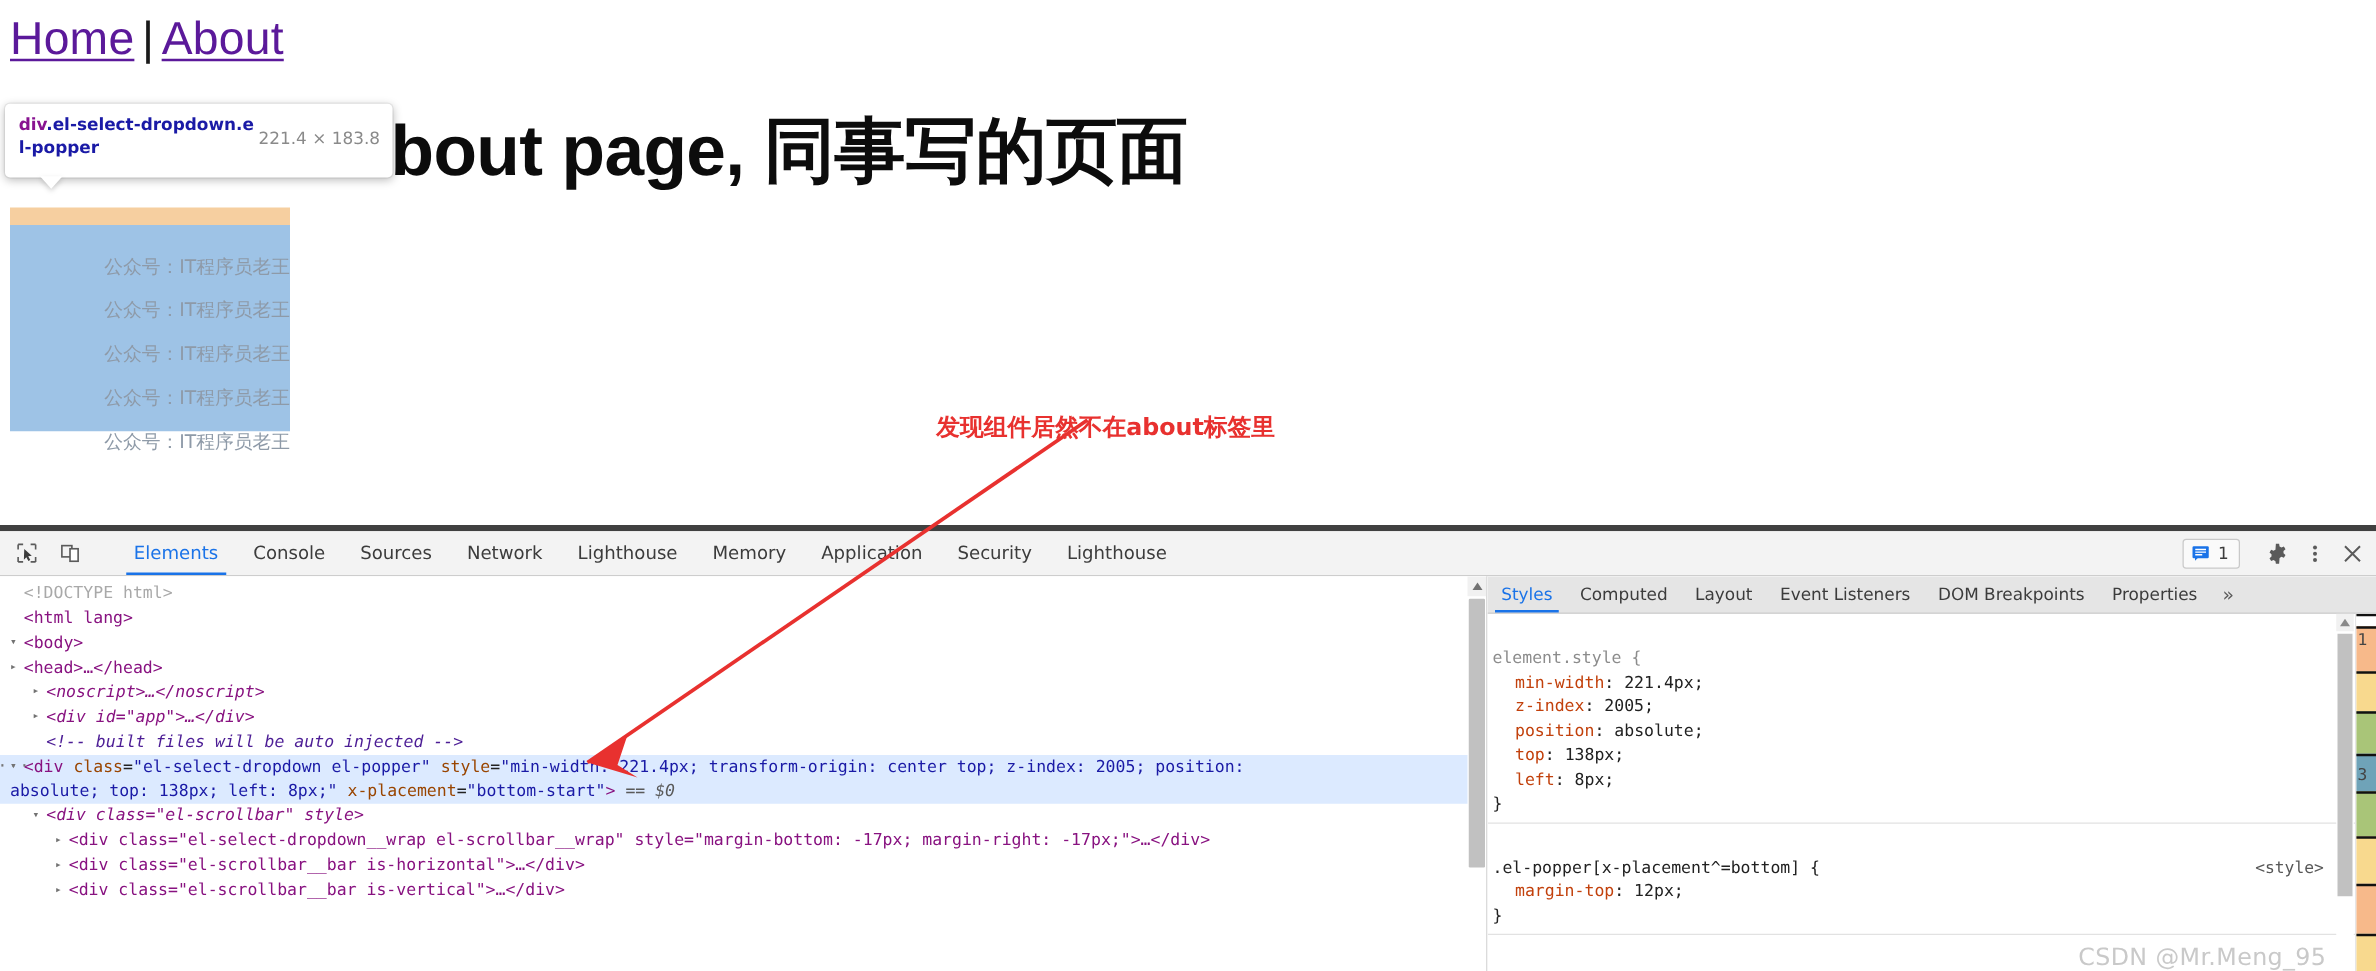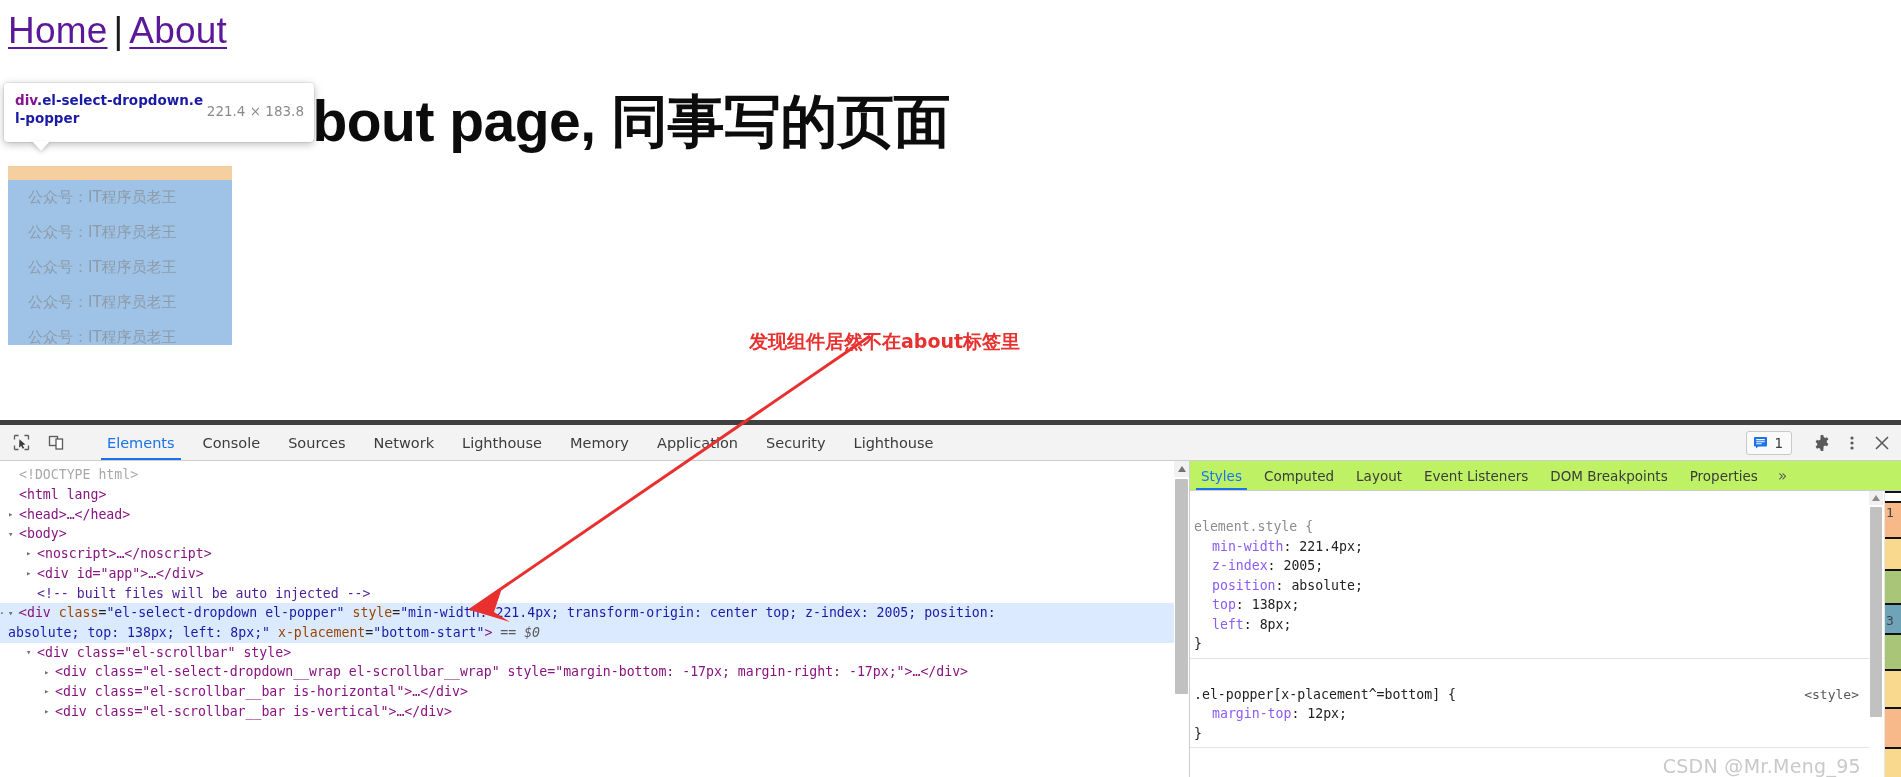--- a/index.html
+++ b/index.html
@@ -49,21 +49,21 @@
   .dt-tooltip .tip-arrow {
     position: absolute; left: 28px; bottom: -9px; width: 0; height: 0;
     border-left: 9px solid transparent; border-right: 9px solid transparent;
     border-top: 10px solid #fff;
     filter: drop-shadow(0 2px 2px rgba(0,0,0,.18));
   }
 
   
   .hl-box { position: absolute; left: 8px; top: 166px; width: 224px; z-index: 30; }
   .hl-pad { background: #f6cfa0; height: 14px; width: 100%; }
-  .hl-content { background: #9ec3e6; height: 165px; width: 100%; padding-top: 0; }
+  .hl-content { background: #9ec3e6; height: 165px; width: 100%; padding-top: 16px; text-align: right; }
   .hl-item {
     height: 35px; line-height: 35px; padding-left: 20px;
     font-size: 15px; color: #8e9aa8;
     font-family: "DejaVu Sans", "Liberation Sans", sans-serif;
     white-space: nowrap; overflow: hidden;
   }
 
   
   .annot {
     position: absolute; left: 749px; top: 329px;
@@ -106,41 +106,41 @@
   
   .dt-body { display: flex; height: 321px; }
   .dom-pane { width: 1190px; position: relative; background: #fff; overflow: hidden; border-right: 1px solid #cdcdcd; }
   .dom-tree {
     font-family: "DejaVu Sans Mono", "Liberation Mono", monospace;
     font-size: 13.2px; line-height: 19.5px; padding: 4px 0 0 0; color: #222;
     white-space: nowrap;
   }
   .node { padding-left: 8px; position: relative; white-space: nowrap; }
   .node.sel { background: #dceaff; white-space: normal; padding-right: 180px; }
-  .ind1 { padding-left: 8px; } .ind2 { padding-left: 26px; } .ind3 { padding-left: 44px; }
+  .ind1 { padding-left: 8px; } .ind2 { padding-left: 26px; font-style: italic; } .ind3 { padding-left: 44px; }
   .tw { display: inline-block; width: 11px; color: #727272; font-size: 9px; vertical-align: middle; }
   .tw.empty { color: transparent; }
   .dots { position: absolute; left: -2px; top: 0px; color: #757575; letter-spacing: 1px; font-size: 13px; }
   .c-doctype { color: #a9a9a9; }
   .c-tag { color: #881280; }
   .c-attr { color: #994500; }
   .c-val { color: #1a1aa6; }
   .c-comment { color: #4c1d95; text-align: right; }
   .c-eq { color: #222; }
   .c-dollar { color: #5a5a5a; font-style: italic; }
 
   .dom-scroll-track { position: absolute; right: 0; top: 0; width: 15px; height: 100%; background: #fff; }
   .dom-scroll-arrow { width: 15px; height: 16px; display: flex; align-items: center; justify-content: center; background: #f1f1f1; }
   .dom-scroll-thumb { position: absolute; right: 1px; top: 18px; width: 13px; height: 215px; background: #c1c1c1; border-radius: 1px; }
 
   
   .styles-pane { flex: 1; position: relative; background: #fff; display: flex; flex-direction: column; overflow: hidden; }
   .st-tabs {
     display: flex; align-items: stretch; height: 30px;
-    background: #bef264; border-bottom: 1px solid #cdcdcd;
+    background: #e5e5e5; border-bottom: 1px solid #cdcdcd;
   }
   .st-tab { display: flex; align-items: center; padding: 0 11px; font-size: 13.5px; color: #3c3c3c; position: relative; white-space: nowrap; }
   .st-tab.active { color: #1a73e8; }
   .st-tab.active::after { content: ""; position: absolute; left: 6px; right: 6px; bottom: 0; height: 2px; background: #1a73e8; }
   .st-more { display: flex; align-items: center; padding: 0 9px; color: #5a5a5a; font-size: 15px; }
 
   .st-filterbar { display: flex; align-items: center; height: 27px; padding: 0 4px 0 6px; border-bottom: 1px solid #e0e0e0; gap: 6px; background: #fff; }
   .st-filter {
     flex: 1; height: 21px; border: 1px solid #bdbdbd; border-radius: 2px;
     font-size: 13px; padding: 0 6px; color: #3c3c3c; background: #fff;
@@ -153,21 +153,21 @@
   .st-boxicon i { display: block; width: 0; height: 0; border-left: 5px solid #3c3c3c; border-top: 4px solid transparent; border-bottom: 4px solid transparent; }
 
   .st-rules {
     flex: 1; overflow: hidden; position: relative;
     font-family: "DejaVu Sans Mono", "Liberation Mono", monospace;
     font-size: 13.2px; line-height: 19.5px; color: #222;
   }
   .rule { padding: 3px 0 4px 0; border-bottom: 1px solid #e2e2e2; position: relative; margin-top: 23px; }
   .rule .ln { padding-left: 4px; white-space: nowrap; }
   .rule .ln.i1 { padding-left: 22px; }
-  .p-name { color: #8b5cf6; }
+  .p-name { color: #c2410c; }
   .p-name.inh { color: #3b7fa6; }
   .p-val { color: #222; }
   .sel-gray { color: #8c8c8c; }
   .sel-dark { color: #222; }
   .src-link { position: absolute; right: 42px; top: 3px; color: #585858; font-size: 13px; }
 
   .st-scroll-track { position: absolute; right: 18px; top: 0; width: 14px; height: 100%; background: #fff; }
   .st-scroll-arrow { width: 14px; height: 14px; display: flex; align-items: center; justify-content: center; background: #f1f1f1; }
   .st-scroll-thumb { position: absolute; right: 19px; top: 16px; width: 12px; height: 210px; background: #c1c1c1; }
 
@@ -281,22 +281,22 @@
         </div>
       </div>
     </div>
 
     <div class="dt-body">
 
       <div class="dom-pane">
         <div class="dom-tree">
           <div class="node ind1"><span class="tw empty">▸</span><span class="c-doctype">&lt;!DOCTYPE html&gt;</span></div>
           <div class="node ind1"><span class="tw empty">▸</span><span class="c-tag">&lt;html lang&gt;</span></div>
+          <div class="node ind1"><span class="tw">▾</span><span class="c-tag">&lt;body&gt;</span></div>
           <div class="node ind1"><span class="tw">▸</span><span class="c-tag">&lt;head&gt;…&lt;/head&gt;</span></div>
-          <div class="node ind1"><span class="tw">▾</span><span class="c-tag">&lt;body&gt;</span></div>
           <div class="node ind2"><span class="tw">▸</span><span class="c-tag">&lt;noscript&gt;…&lt;/noscript&gt;</span></div>
           <div class="node ind2"><span class="tw">▸</span><span class="c-tag">&lt;div id="app"&gt;…&lt;/div&gt;</span></div>
           <div class="node ind2"><span class="tw empty">▸</span><span class="c-comment">&lt;!-- built files will be auto injected --&gt;</span></div>
 
           <div class="node sel ind1">
             <span class="dots">···</span>
             <span class="tw">▾</span><span class="c-tag">&lt;div</span><span> </span><span class="c-attr">class</span><span class="c-eq">=</span><span class="c-val">"el-select-dropdown el-popper"</span><span> </span><span class="c-attr">style</span><span class="c-eq">=</span><span class="c-val">"min-width: 221.4px; transform-origin: center top; z-index: 2005; position: absolute; top: 138px; left: 8px;"</span><span> </span><span class="c-attr">x-placement</span><span class="c-eq">=</span><span class="c-val">"bottom-start"</span><span class="c-tag">&gt;</span><span> </span><span class="c-dollar">== $0</span>
           </div>
 
           <div class="node ind2"><span class="tw">▾</span><span class="c-tag">&lt;div class="el-scrollbar" style&gt;</span></div>

